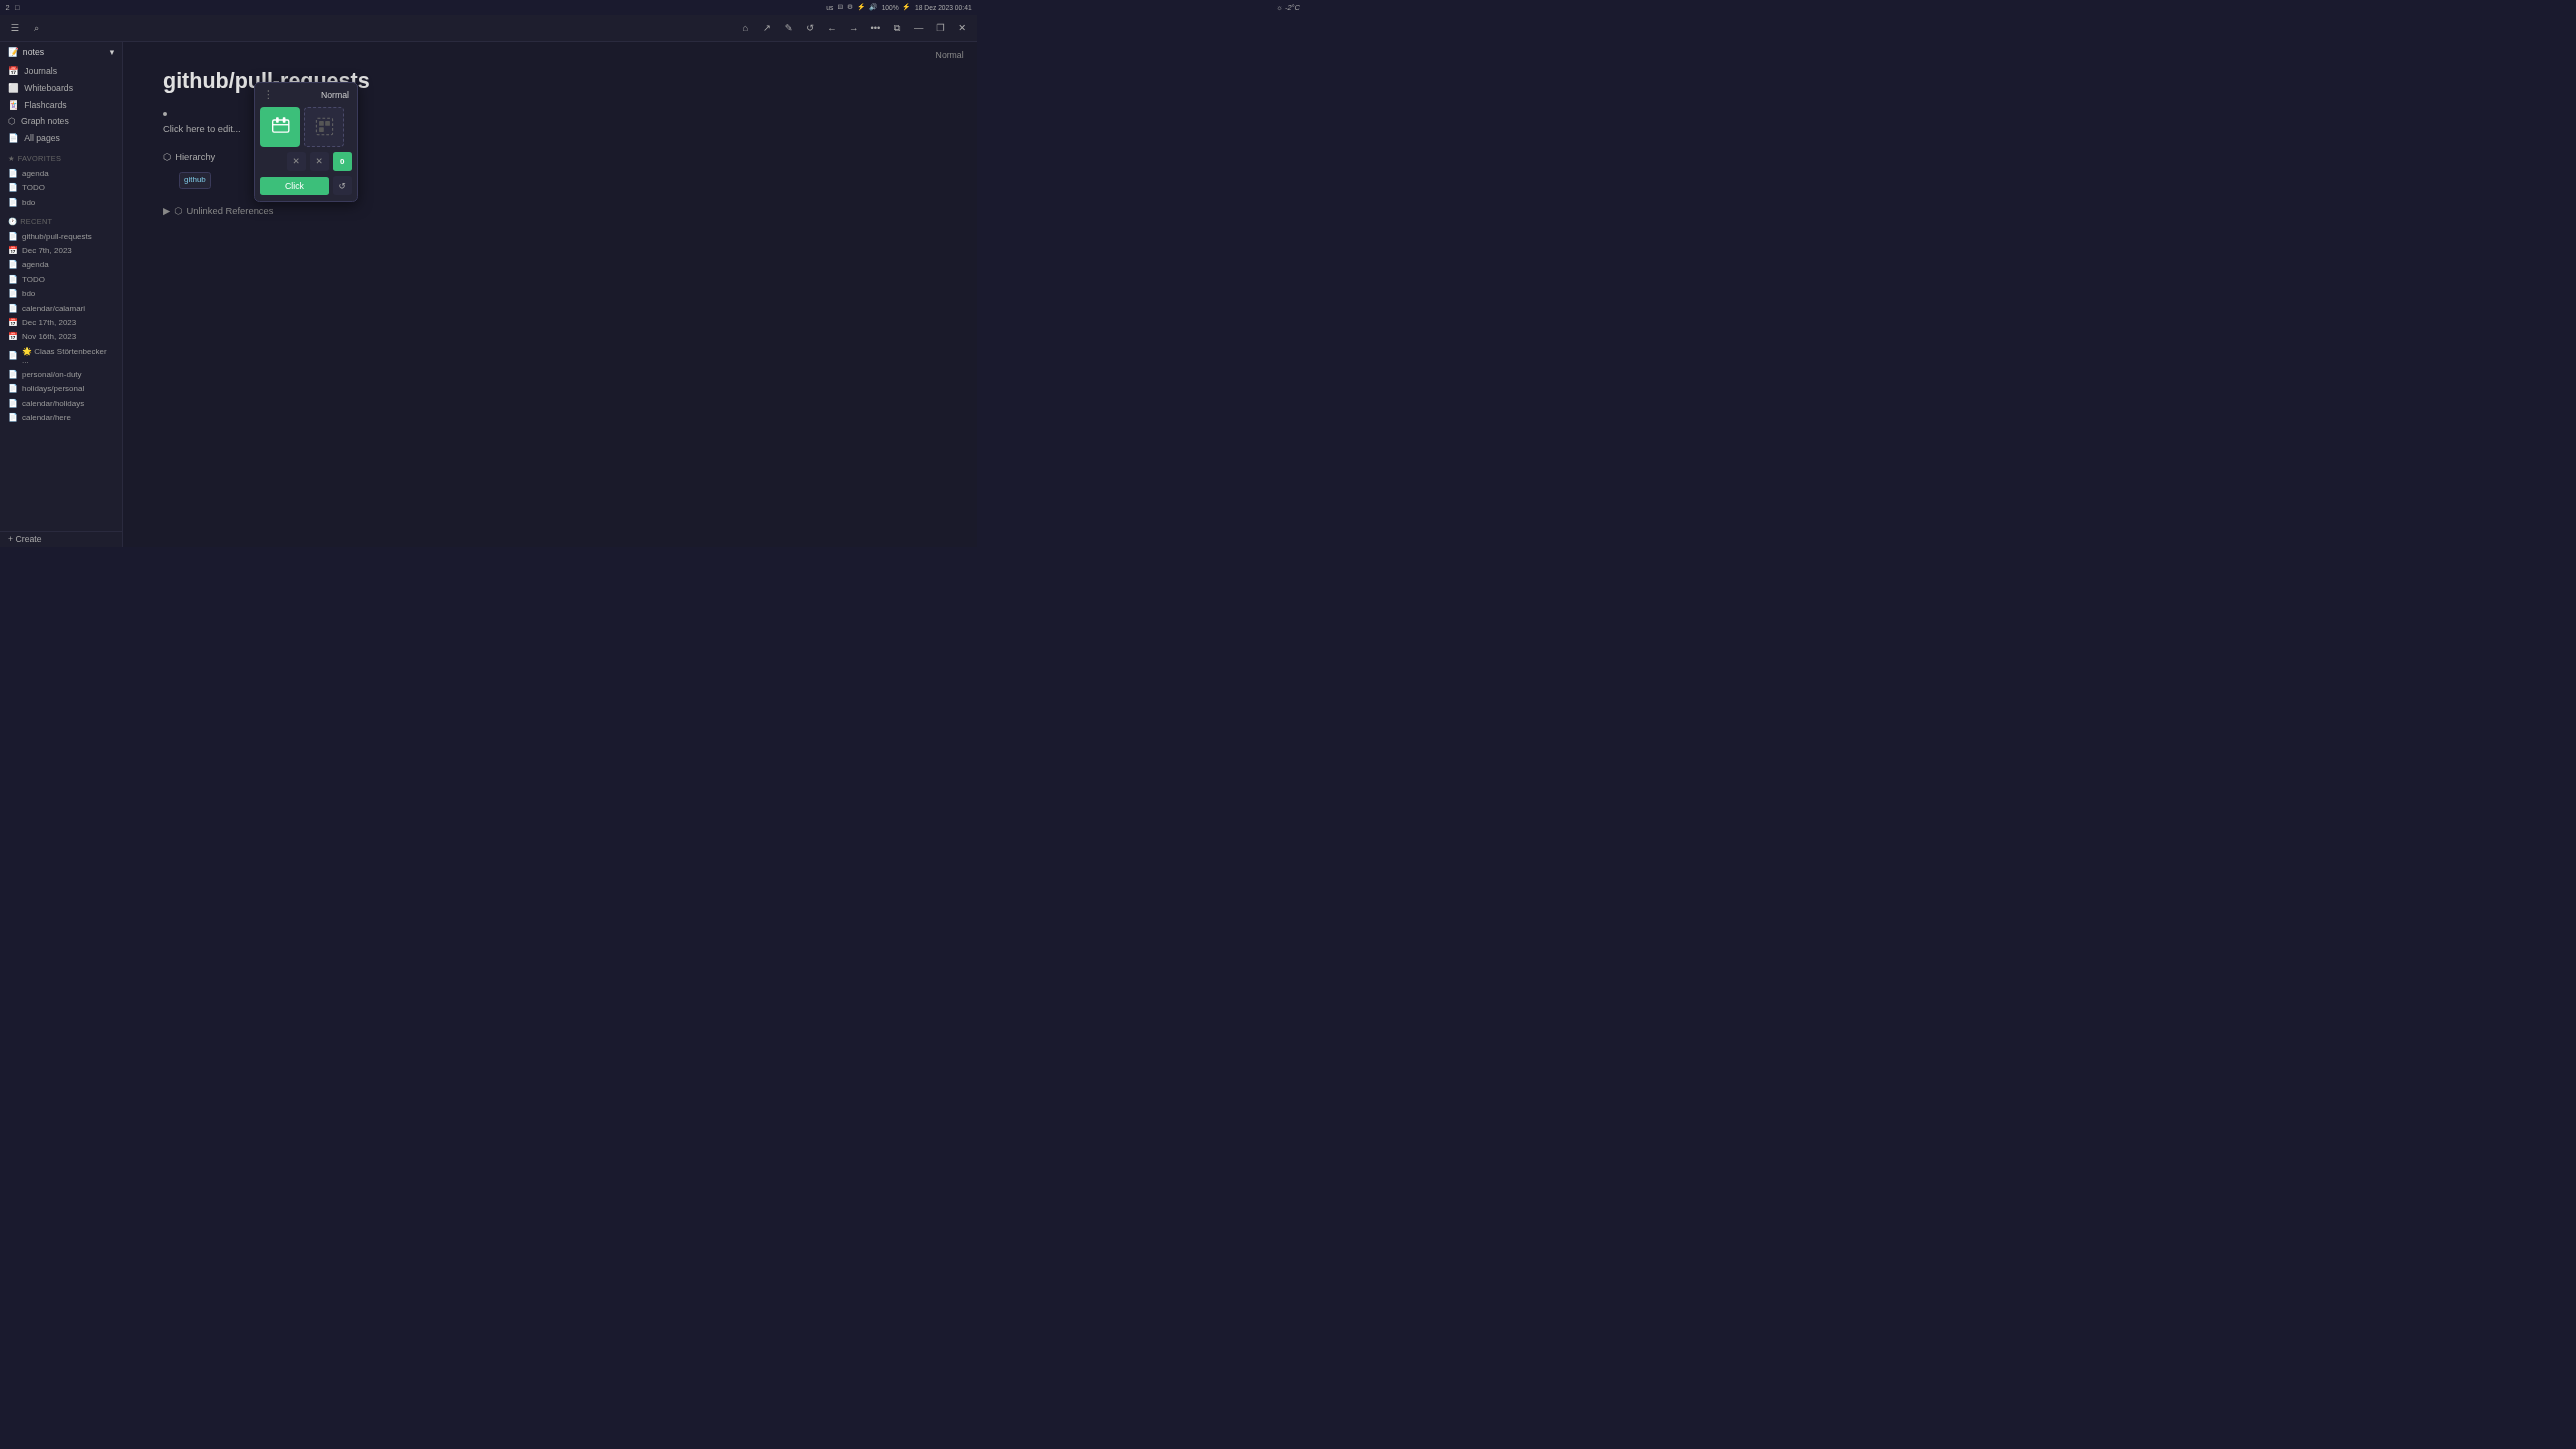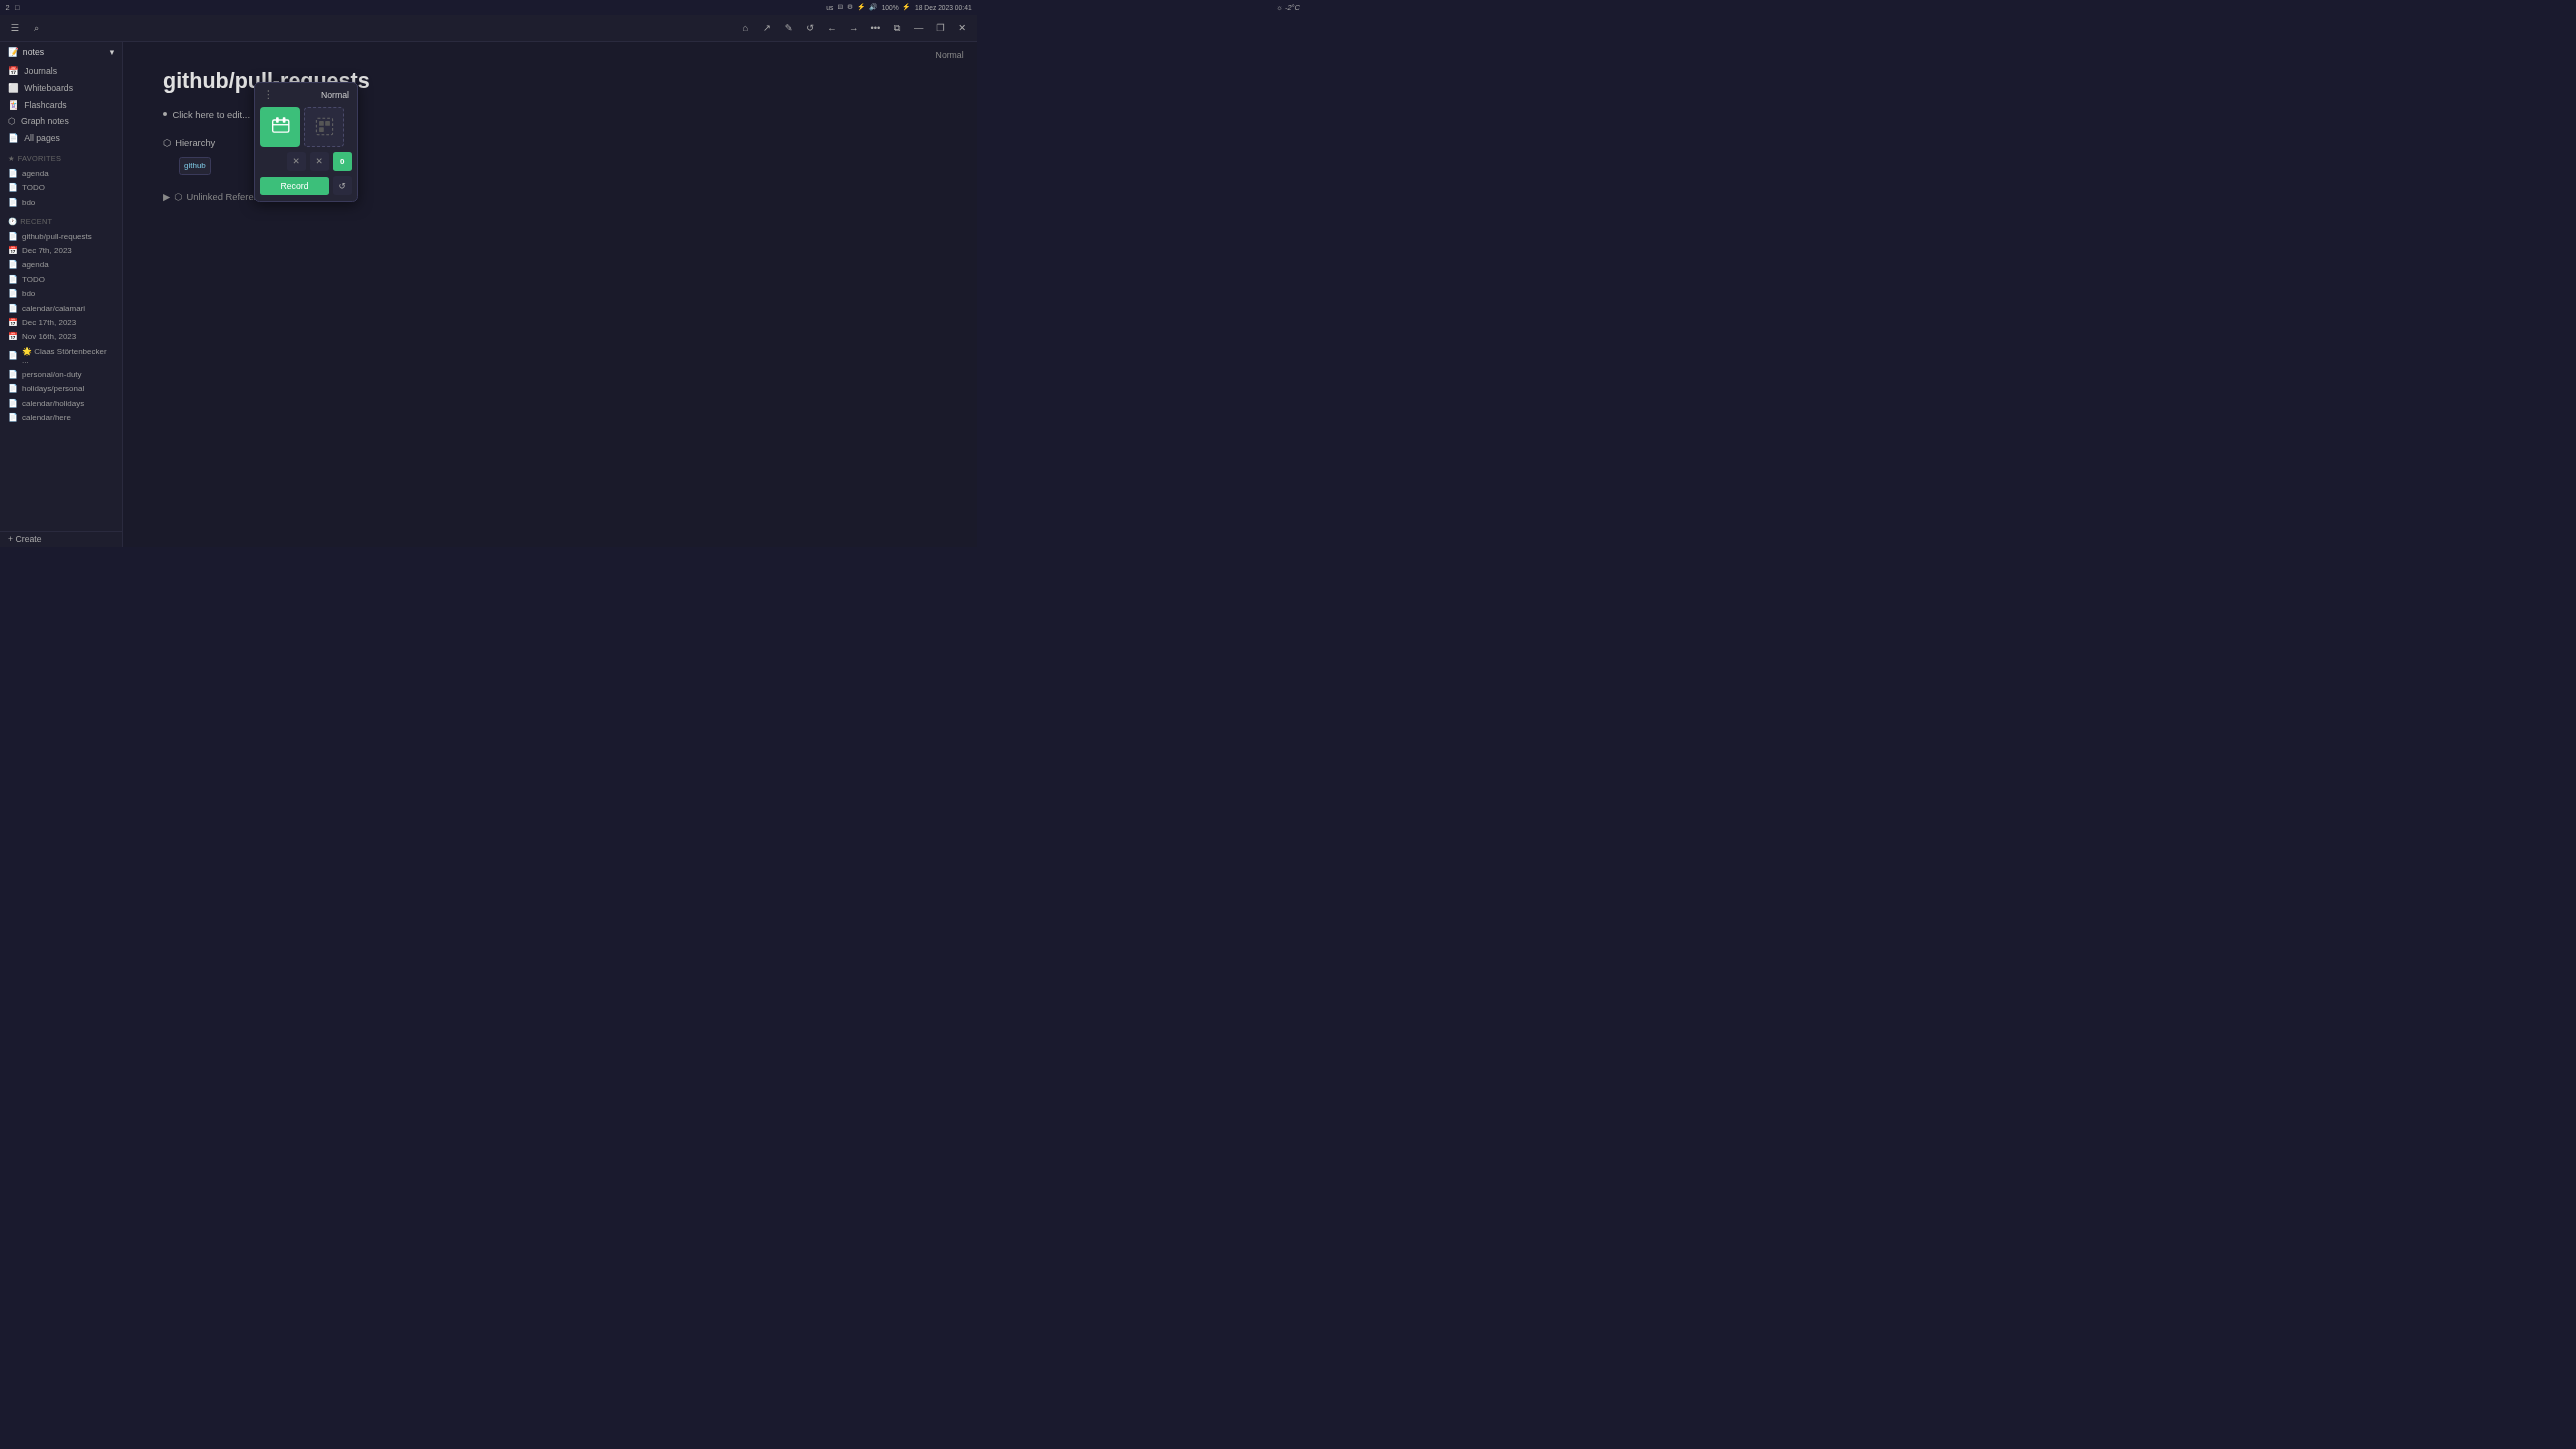--- a/index.html
+++ b/index.html
@@ -159,20 +159,21 @@
       font-size: 9.4px;
       color: #aaa;
       line-height: 1.8;
     }
 
     .bullet-item {
       display: flex;
       align-items: flex-start;
       gap: 5.4px;
       margin-bottom: 2.7px;
+      flex-direction: column;
     }
     .bullet-dot {
       width: 4px;
       height: 4px;
       border-radius: 50%;
       background: #aaa;
       margin-top: 4.7px;
       flex-shrink: 0;
     }
 
@@ -504,21 +505,21 @@
               <rect x="6" y="15" width="7" height="7" rx="1" fill="#555"></rect>
             </svg>
           </div>
         </div>
         <div class="popup-tools-row">
           <button class="popup-tool-btn">✕</button>
           <button class="popup-tool-btn">✕</button>
           <button class="popup-tool-btn count">0</button>
         </div>
         <div class="popup-record-row">
-          <button class="popup-record-btn">Record</button>
+          <button class="popup-record-btn">Click</button>
           <button class="popup-refresh-btn">↺</button>
         </div>
       </div>
 
       <div class="page-content">
         <h1 class="page-title">github/pull-requests</h1>
 
         <div class="page-body">
           <div class="bullet-item">
             <div class="bullet-dot"></div>

